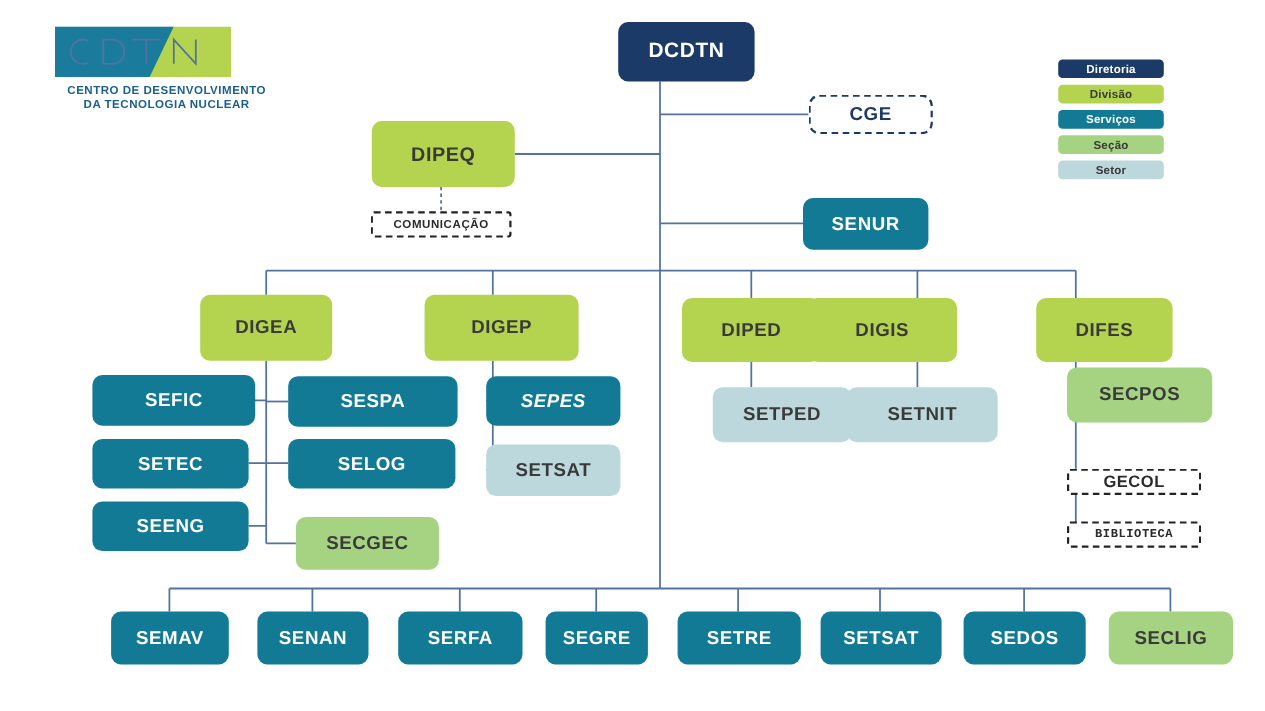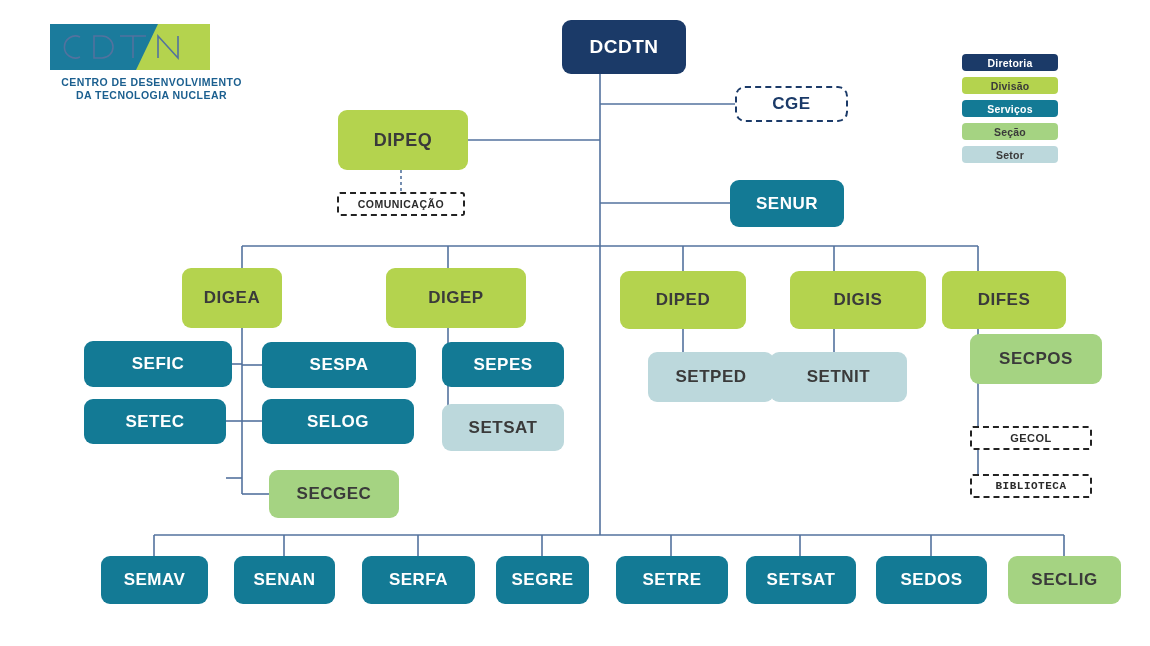--- a/index.html
+++ b/index.html
@@ -110,36 +110,37 @@
       <path d="M 800 535 L 800 556" stroke="#53729e" stroke-width="1.6" fill="none"></path>
       <path d="M 931 535 L 931 556" stroke="#53729e" stroke-width="1.6" fill="none"></path>
       <path d="M 1064 535 L 1064 556" stroke="#53729e" stroke-width="1.6" fill="none"></path>
     </svg>
 
 <div class="node t-diretoria" style="left: 538px; top: 20px; width: 124px; height: 54px; font-size: 19px; margin-left: 24px;">DCDTN</div>
     <div class="node t-dashed" style="left: 735px; top: 86px; width: 113px; height: 36px; font-size: 17px;">CGE</div>
     <div class="node t-divisao" style="left: 338px; top: 110px; width: 130px; height: 60px; font-size: 18px;">DIPEQ</div>
     <div class="node t-dashed-dark" style="left: 337px; top: 192px; width: 128px; height: 24px; font-size: 10.5px;">COMUNICAÇÃO</div>
     <div class="node t-servicos" style="left: 730px; top: 180px; width: 114px; height: 47px; font-size: 17px;">SENUR</div>
-    <div class="node t-divisao" style="left: 182px; top: 268px; width: 100px; height: 60px; font-size: 17px;">DIGEA</div>
+    <div class="node t-divisao" style="left: 182px; top: 268px; width: 120px; height: 60px; font-size: 17px;">DIGEA</div>
     <div class="node t-divisao" style="left: 386px; top: 268px; width: 140px; height: 60px; font-size: 17px;">DIGEP</div>
     <div class="node t-divisao" style="left: 620px; top: 271px; width: 126px; height: 58px; font-size: 17px;">DIPED</div>
-    <div class="node t-divisao" style="left: 790px; top: 271px; width: 136px; height: 58px; font-size: 17px;">DIGIS</div>
+    <div class="node t-divisao" style="left: 734px; top: 271px; width: 136px; height: 58px; font-size: 17px;">DIGIS</div>
     <div class="node t-divisao" style="left: 916px; top: 271px; width: 124px; height: 58px; font-size: 17px; margin-left: 26px;">DIFES</div>
     <div class="node t-servicos" style="left: 84px; top: 341px; width: 148px; height: 46px; font-size: 17px;">SEFIC</div>
     <div class="node t-servicos" style="left: 84px; top: 399px; width: 142px; height: 45px; font-size: 17px;">SETEC</div>
+    <div class="node t-servicos" style="left: 84px; top: 456px; width: 142px; height: 45px; font-size: 17px;">SEENG</div>
     <div class="node t-servicos" style="left: 262px; top: 342px; width: 154px; height: 46px; font-size: 17px;">SESPA</div>
     <div class="node t-servicos" style="left: 262px; top: 399px; width: 152px; height: 45px; font-size: 17px;">SELOG</div>
     <div class="node t-secao" style="left: 269px; top: 470px; width: 130px; height: 48px; font-size: 17px;">SECGEC</div>
-    <div class="node t-servicos" style="left: 442px; top: 342px; width: 122px; height: 45px; font-size: 17px;">SEPES</div>
+    <div class="node t-servicos" style="left: 442px; top: 342px; width: 122px; height: 45px; font-size: 17px; font-style: italic;">SEPES</div>
     <div class="node t-setor" style="left: 442px; top: 404px; width: 122px; height: 47px; font-size: 17px;">SETSAT</div>
     <div class="node t-setor" style="left: 648px; top: 352px; width: 126px; height: 50px; font-size: 17px;">SETPED</div>
     <div class="node t-setor" style="left: 770px; top: 352px; width: 137px; height: 50px; font-size: 17px;">SETNIT</div>
     <div class="node t-secao" style="left: 970px; top: 334px; width: 132px; height: 50px; font-size: 17px;">SECPOS</div>
-    <div class="node t-dashed-dark" style="left: 970px; top: 426px; width: 122px; height: 24px; font-size: 11px;">GECOL</div>
+    <div class="node t-dashed-dark" style="left: 970px; top: 426px; width: 122px; height: 24px; font-size: 15px;">GECOL</div>
     <div class="node t-dashed-dark" style="left: 970px; top: 474px; width: 122px; height: 24px; font-size: 11px; font-family: Liberation Mono, monospace;">BIBLIOTECA</div>
     <div class="node t-servicos" style="left: 101px; top: 556px; width: 107px; height: 48px; font-size: 17px;">SEMAV</div>
     <div class="node t-servicos" style="left: 234px; top: 556px; width: 101px; height: 48px; font-size: 17px;">SENAN</div>
     <div class="node t-servicos" style="left: 362px; top: 556px; width: 113px; height: 48px; font-size: 17px;">SERFA</div>
     <div class="node t-servicos" style="left: 496px; top: 556px; width: 93px; height: 48px; font-size: 17px;">SEGRE</div>
     <div class="node t-servicos" style="left: 616px; top: 556px; width: 112px; height: 48px; font-size: 17px;">SETRE</div>
     <div class="node t-servicos" style="left: 746px; top: 556px; width: 110px; height: 48px; font-size: 17px;">SETSAT</div>
     <div class="node t-servicos" style="left: 876px; top: 556px; width: 111px; height: 48px; font-size: 17px;">SEDOS</div>
     <div class="node t-secao" style="left: 1008px; top: 556px; width: 113px; height: 48px; font-size: 17px;">SECLIG</div>
   </div>

